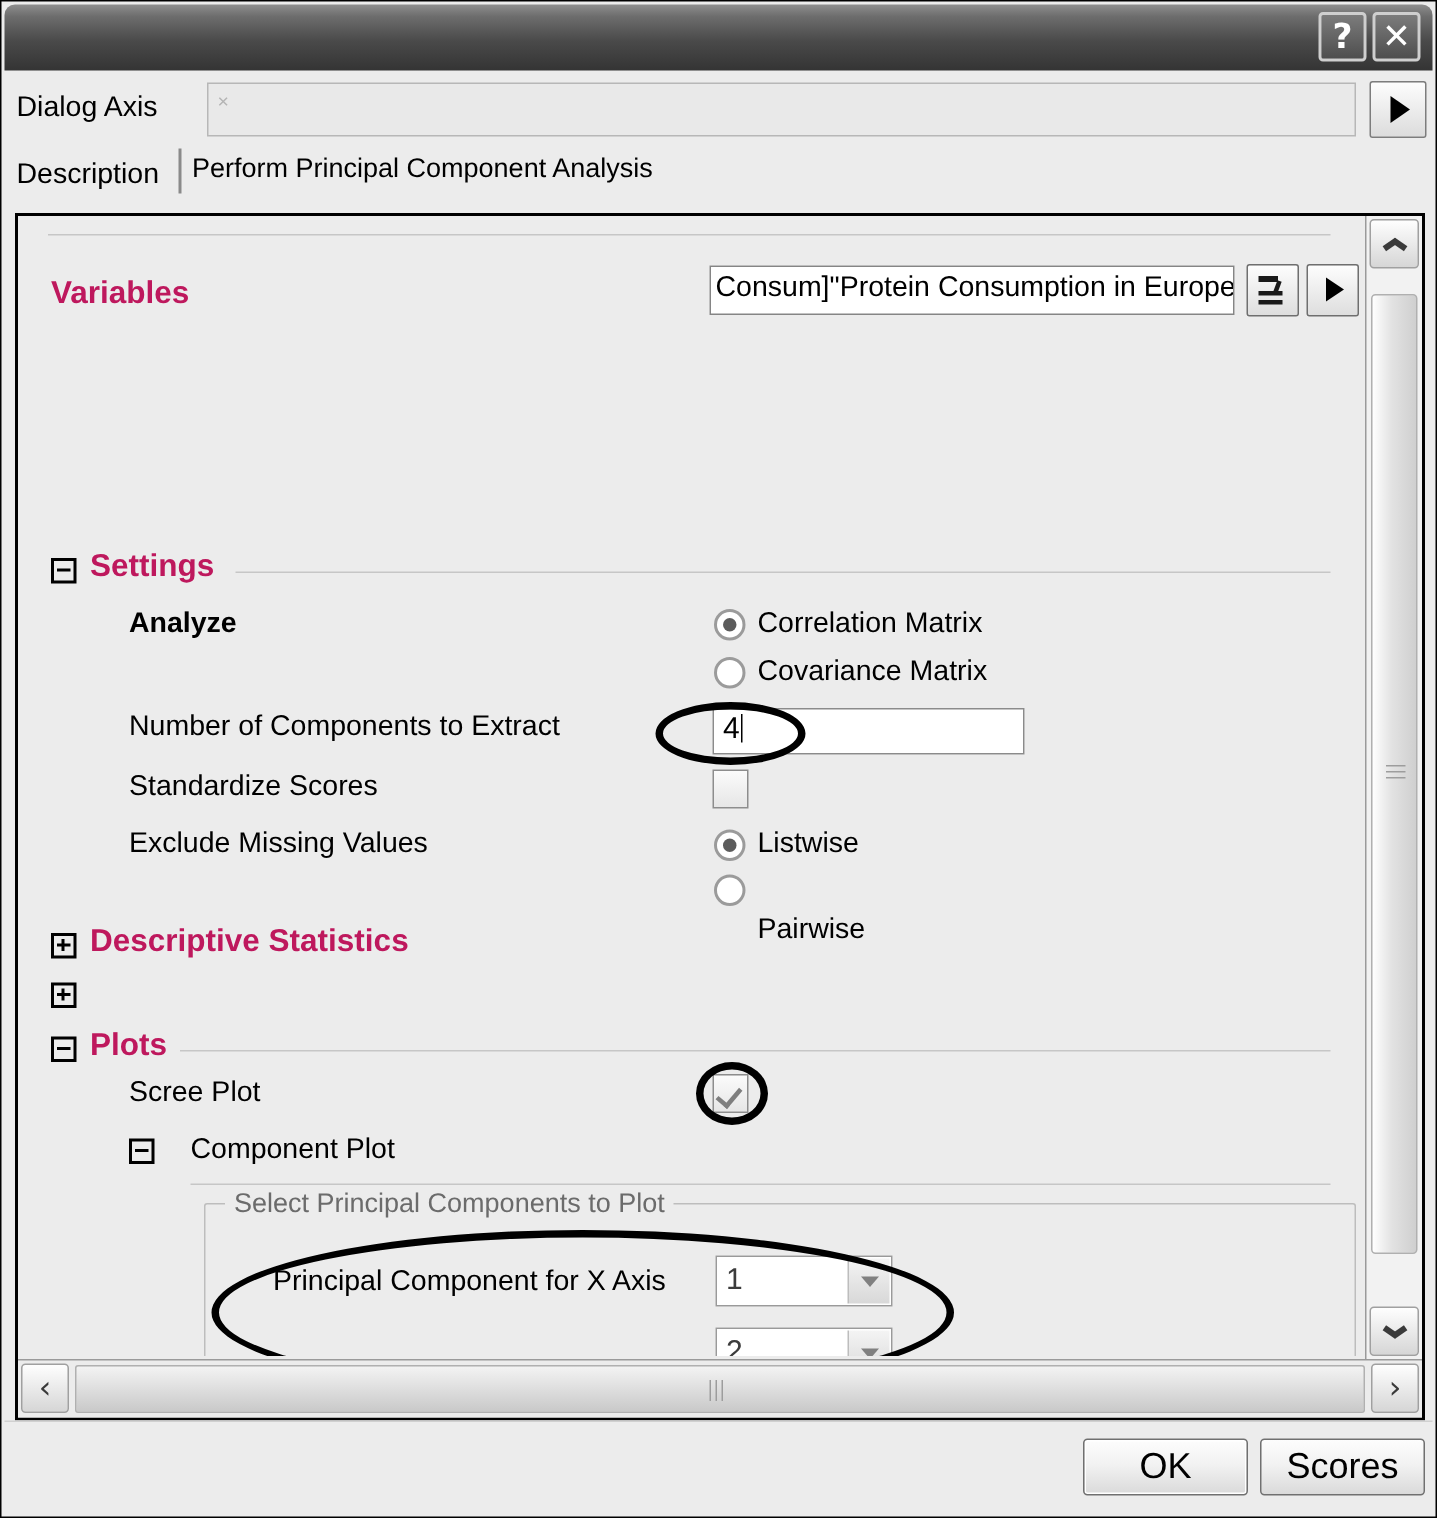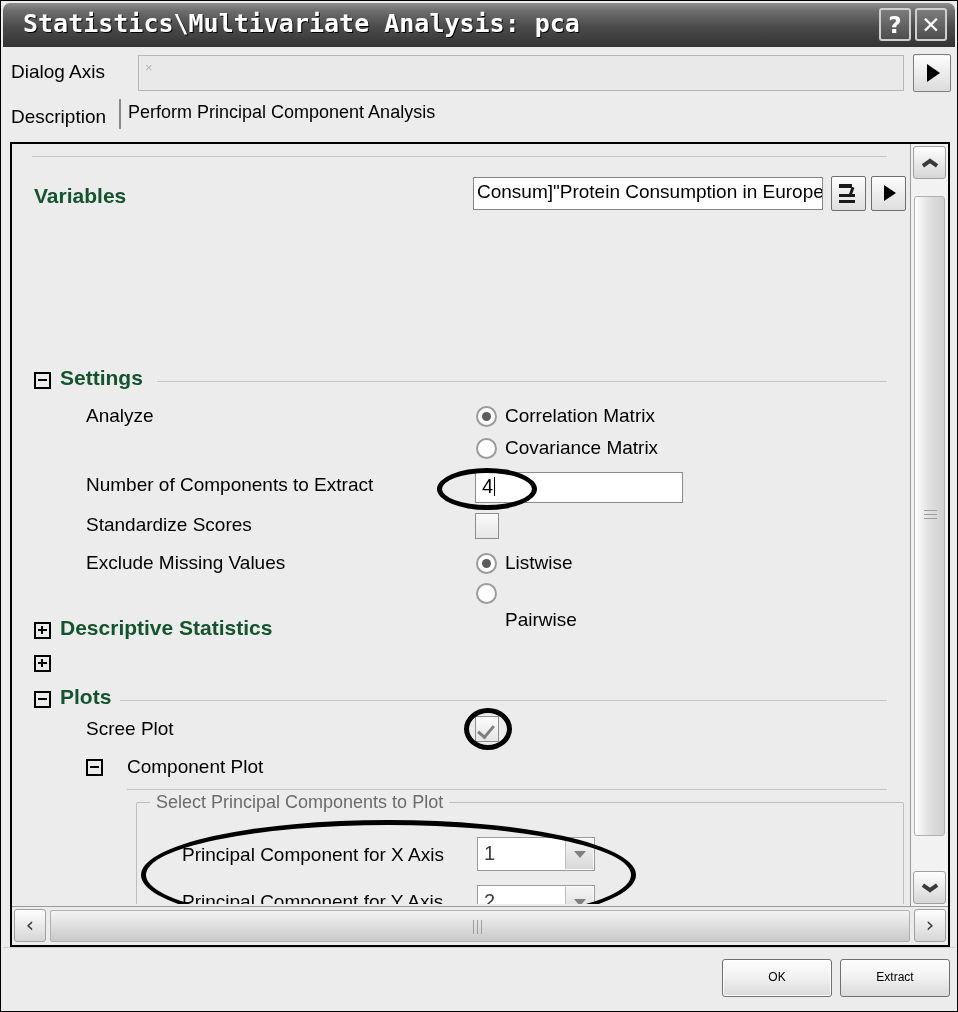--- a/index.html
+++ b/index.html
@@ -259,21 +259,21 @@
     position: absolute;
     left: 20px; top: 12px;
     width: 855px; height: 1px;
     background: #c6c6c6;
   }
 
   .lbl-bold {
     position: absolute;
     font-size: 21px;
     font-weight: bold;
-    color: #14532d;
+    color: #be185d;
     white-space: nowrap;
     font-family: "Liberation Sans", sans-serif;
   }
   .lbl {
     position: absolute;
     font-size: 19px;
     color: #000;
     white-space: nowrap;
     font-family: "Liberation Sans", sans-serif;
   }
@@ -486,37 +486,36 @@
     background: #d0d0d0;
   }
   .dlg-btn {
     position: absolute;
     top: 12px;
     width: 110px; height: 38px;
     background: linear-gradient(to bottom, #fdfdfd 0%, #f2f2f2 45%, #dadada 100%);
     border: 1px solid #707070;
     border-radius: 3px;
     box-sizing: border-box;
-    font-size: 12px;
+    font-size: 24px;
     color: #000;
     text-align: center;
     line-height: 35px;
     cursor: pointer;
     font-family: "Liberation Sans", sans-serif;
   }
   #ok-button { left: 719px; box-shadow: inset 0 0 0 1px #ffffff; }
   #cancel-button { left: 837px; }
 </style>
 </head>
 <body>
 
 <div class="window">
 
   <div class="titlebar">
-    <div class="title-text">Statistics\Multivariate Analysis: pca</div>
     <div class="title-btns">
       <div class="tbtn">?</div>
       <div class="tbtn">✕</div>
     </div>
   </div>
 
   <div class="theme-row">
     <div class="lbl-static" id="theme-label">Dialog Axis</div>
     <div class="theme-input">×</div>
     <div class="theme-arrow"></div>
@@ -544,21 +543,21 @@
             </span>
         </div>
         <div class="sq-btn" id="var-go-btn">
           <span class="go-tri"></span>
         </div>
 
         <div class="expander" style="left:22px; top:228px;"></div>
         <div class="lbl-bold" style="left:48px; top:222px;">Settings</div>
         <div class="sec-line" style="left:145px; top:237px; width:730px;"></div>
 
-        <div class="lbl" style="left:74px; top:261px;">Analyze</div>
+        <div class="lbl" style="left:74px; top:261px;font-weight:bold;">Analyze</div>
         <div class="radio on" style="left:464px; top:262px;"></div>
         <div class="lbl" style="left:493px; top:261px;">Correlation Matrix</div>
         <div class="radio" style="left:464px; top:294px;"></div>
         <div class="lbl" style="left:493px; top:293px;">Covariance Matrix</div>
 
         <div class="lbl" style="left:74px; top:330px;">Number of Components to Extract</div>
         <div class="num-input" style="left:463px; top:328px; width:208px; height:31px;"><span>4</span><span class="caret"></span></div>
         <div class="annot" style="left:425px; top:324px; width:100px; height:42px;"></div>
 
         <div class="lbl" style="left:74px; top:370px;">Standardize Scores</div>
@@ -589,21 +588,20 @@
 
         <div class="groupbox" style="left:124px; top:658px; width:768px; height:116px;"></div>
         <div class="groupbox-title" style="left:138px; top:648px;">Select Principal Components to Plot</div>
 
         <div class="lbl" style="left:170px; top:700px;">Principal Component for X Axis</div>
         <div class="combo" style="left:465px; top:693px;">
           <span class="val">1</span>
           <span class="arrowbox"></span>
         </div>
 
-        <div class="lbl" style="left:170px; top:747px;">Principal Component for Y Axis</div>
         <div class="combo" style="left:465px; top:741px;">
           <span class="val">2</span>
           <span class="arrowbox"></span>
         </div>
 
         <div class="annot" style="left:129px; top:676px; width:495px; height:110px;"></div>
 
       </div>
     </div>
 
@@ -628,16 +626,16 @@
       <div class="hthumb">
         <span class="hgrip"><i></i><i></i><i></i></span>
       </div>
       <div class="hs-btn right">›</div>
     </div>
   </div>
 
   <div class="footer">
     <div class="footer-sep"></div>
     <div class="dlg-btn" id="ok-button">OK</div>
-    <div class="dlg-btn" id="cancel-button">Extract</div>
+    <div class="dlg-btn" id="cancel-button">Scores</div>
   </div>
 
 </div>
 
 </body></html>

